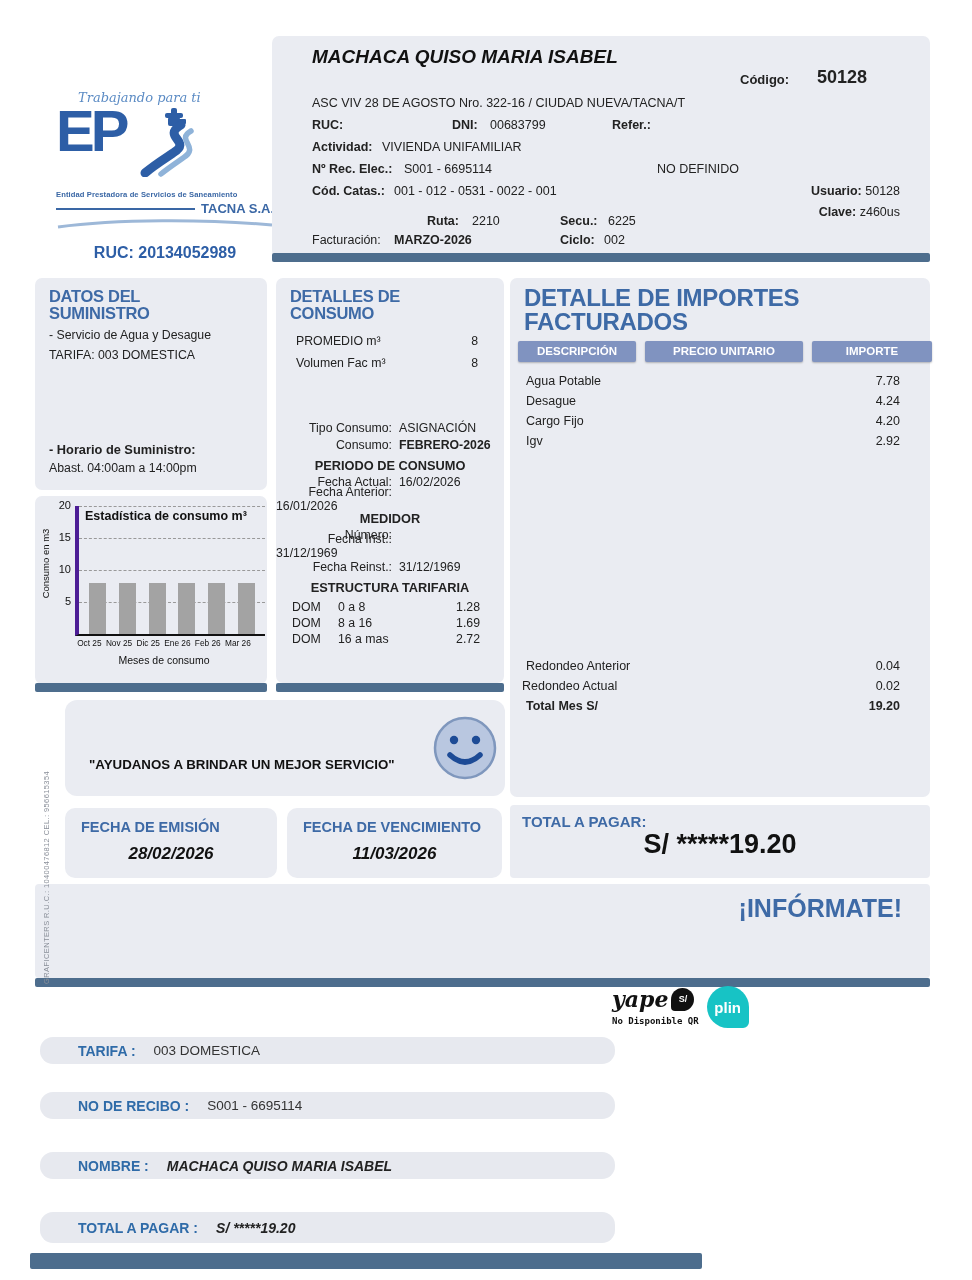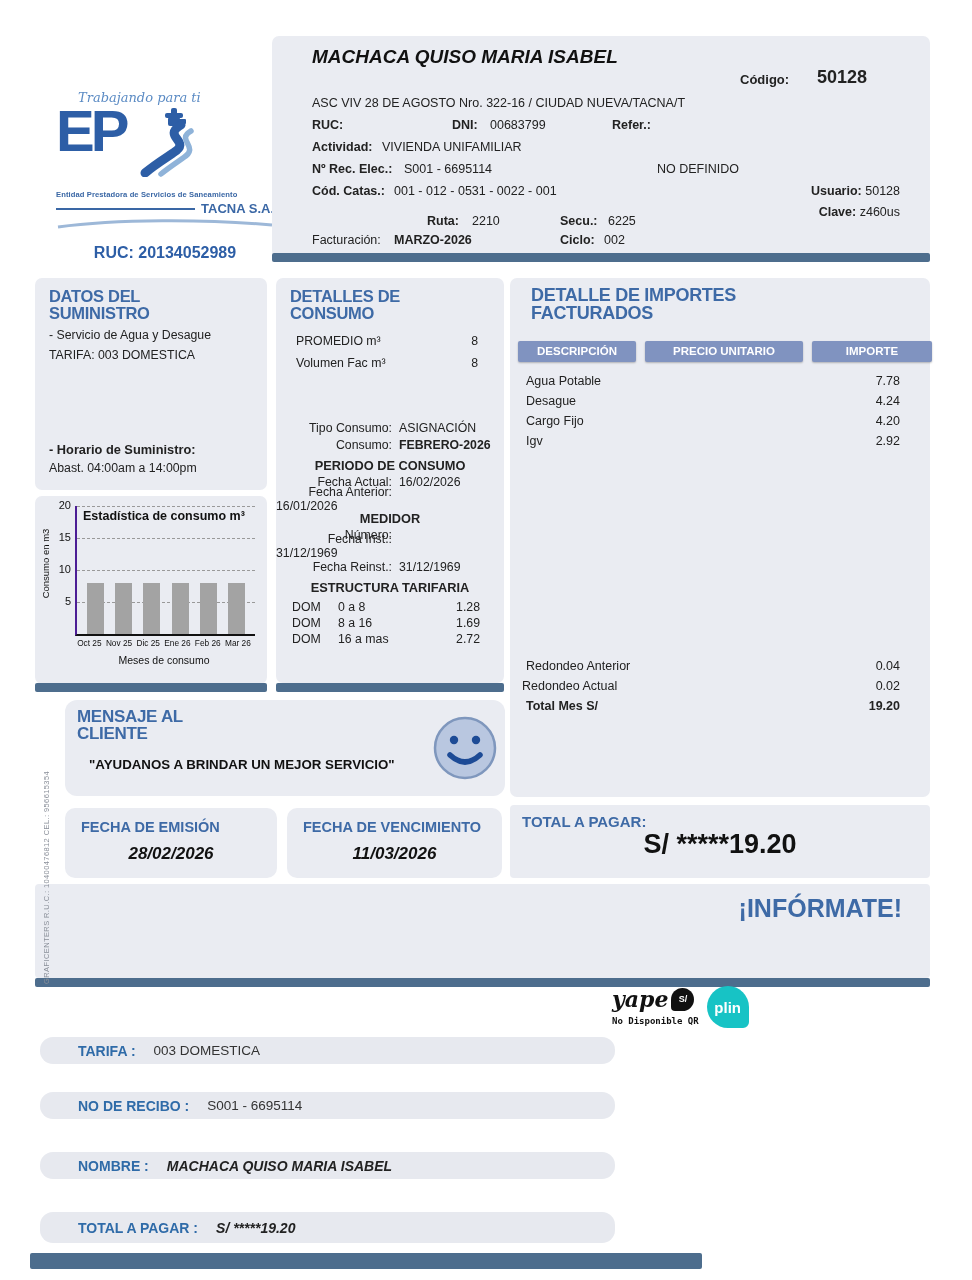--- a/index.html
+++ b/index.html
@@ -31,21 +31,21 @@
   .r3{top:82px;} .r4{top:104px;} .r5{top:126px;} .r6{top:148px;} .r7{top:178px;} .r8{top:197px;}
   .h-usuario{left:auto;right:30px;top:148px;} .h-clave{left:auto;right:30px;top:169px;}
 
   
   .dcard{left:35px;top:278px;width:232px;height:212px;}
   .dcard .t{position:absolute;left:14px;top:10px;font-size:16.5px;width:150px;}
   .dcard .line{position:absolute;left:14px;font-size:12.3px;white-space:nowrap;}
 
   
   .ccard{left:35px;top:496px;width:232px;height:188px;}
-  .plot{position:absolute;left:40px;top:10px;width:178px;height:128px;border-left:2px solid #4c1d95;border-bottom:2px solid #111;}
+  .plot{position:absolute;left:40px;top:10px;width:178px;height:128px;border-left:4px solid #4c1d95;border-bottom:2px solid #111;padding-left:8px;}
   .gline{position:absolute;left:0;right:0;border-top:1.5px dashed #999;}
   .ctitle{position:absolute;left:6px;top:3px;font-size:12.5px;font-weight:bold;color:#111;white-space:nowrap;z-index:3;}
   .ytick{position:absolute;font-size:11px;color:#111;right:196px;width:30px;text-align:right;}
   .bars{position:absolute;left:0;bottom:0;width:100%;height:100%;display:flex;align-items:flex-end;justify-content:space-around;padding:0 4px;box-sizing:border-box;}
   .bar{width:17px;background:#a3a3a3;}
   .xlabels{position:absolute;left:40px;top:142px;width:178px;display:flex;justify-content:space-around;}
   .xlabels div{font-size:8.3px;color:#111;white-space:nowrap;}
   .xaxis{position:absolute;left:40px;top:158px;width:178px;text-align:center;font-size:10.5px;color:#111;}
   .ylab{position:absolute;left:-24px;top:62px;transform:rotate(-90deg);font-size:9.5px;color:#111;white-space:nowrap;}
 
@@ -54,21 +54,21 @@
   .cocard .t{position:absolute;left:14px;top:10px;font-size:16.5px;width:150px;}
   .corow{position:absolute;left:0;width:100%;display:flex;justify-content:space-between;box-sizing:border-box;padding:0 26px 0 20px;}
   .dcrow{position:absolute;left:0;width:100%;display:flex;box-sizing:border-box;}
   .dclab{width:116px;text-align:right;margin-right:7px;white-space:nowrap;}
   .cohead{position:absolute;left:0;width:100%;text-align:center;font-weight:bold;font-size:12.8px;}
   .strow{position:absolute;left:0;width:100%;display:flex;box-sizing:border-box;padding:0 24px 0 16px;}
   .strow .c1{width:46px;} .strow .c2{flex:1;} .strow .c3{text-align:center;}
 
   
   .icard{left:510px;top:278px;width:420px;height:519px;font-size:12.5px;}
-  .icard .t{position:absolute;left:21px;top:8px;font-size:18px;width:330px;}
+  .icard .t{position:absolute;left:14px;top:8px;font-size:24px;width:330px;}
   .ihead{position:absolute;left:8px;top:63px;display:flex;gap:9px;}
   .ihead div{background:#8093c0;color:#fff;font-weight:bold;font-size:11.5px;height:21px;line-height:21px;text-align:center;border-radius:2px;box-shadow:0 1px 2px rgba(0,0,0,.25);}
   .ih1{width:118px;} .ih2{width:158px;} .ih3{width:120px;}
   .irow{position:absolute;left:0;width:100%;display:flex;justify-content:space-between;box-sizing:border-box;padding:0 30px 0 16px;}
 
   
   .mcard{left:65px;top:700px;width:440px;height:96px;border-radius:12px;}
   .mcard .t{position:absolute;left:12px;top:8px;font-size:17px;width:160px;}
   .mcard .msg{position:absolute;left:24px;top:57px;font-weight:bold;font-size:13.3px;color:#111;white-space:nowrap;}
   .smiley{position:absolute;right:8px;top:16px;}
@@ -308,21 +308,20 @@
       <span>Redondeo Actual</span>
       <span>0.02</span>
     </div>
     <div class="irow b" style="top:421px;">
       <span>Total Mes S/</span>
       <span>19.20</span>
     </div>
   </div>
 
   <div class="card mcard">
-    <div class="t btitle">MENSAJE AL CLIENTE</div>
     <div class="msg">"AYUDANOS A BRINDAR UN MEJOR SERVICIO"</div>
     <svg class="smiley" width="64" height="64" viewBox="0 0 64 64">
       <circle cx="32" cy="32" r="30" fill="#b9c7e0" stroke="#7f97bd" stroke-width="2.5"></circle>
       <circle cx="21" cy="24" r="4.2" fill="#1d4b96"></circle>
       <circle cx="43" cy="24" r="4.2" fill="#1d4b96"></circle>
       <path d="M17 39 Q32 53 47 39" stroke="#1d4b96" stroke-width="5.5" fill="none" stroke-linecap="round"></path>
     </svg>
   </div>
 
   <div class="card fcard f1">

